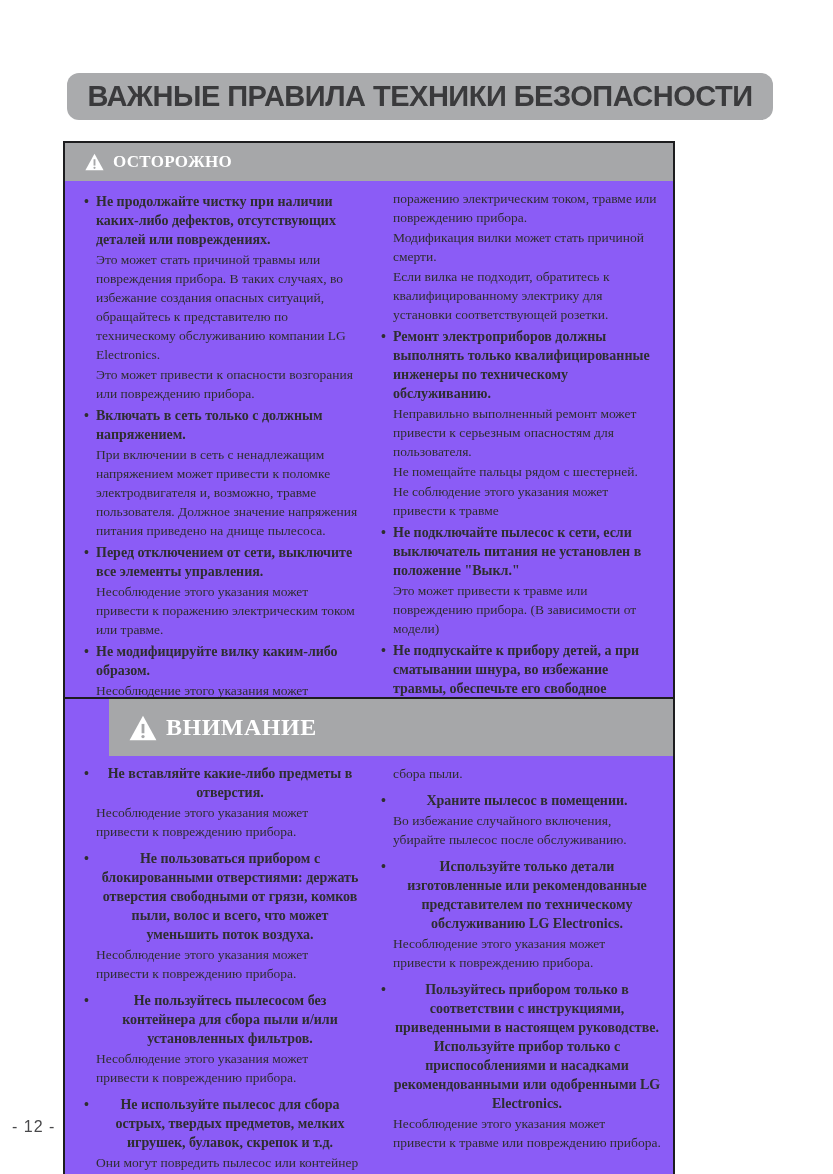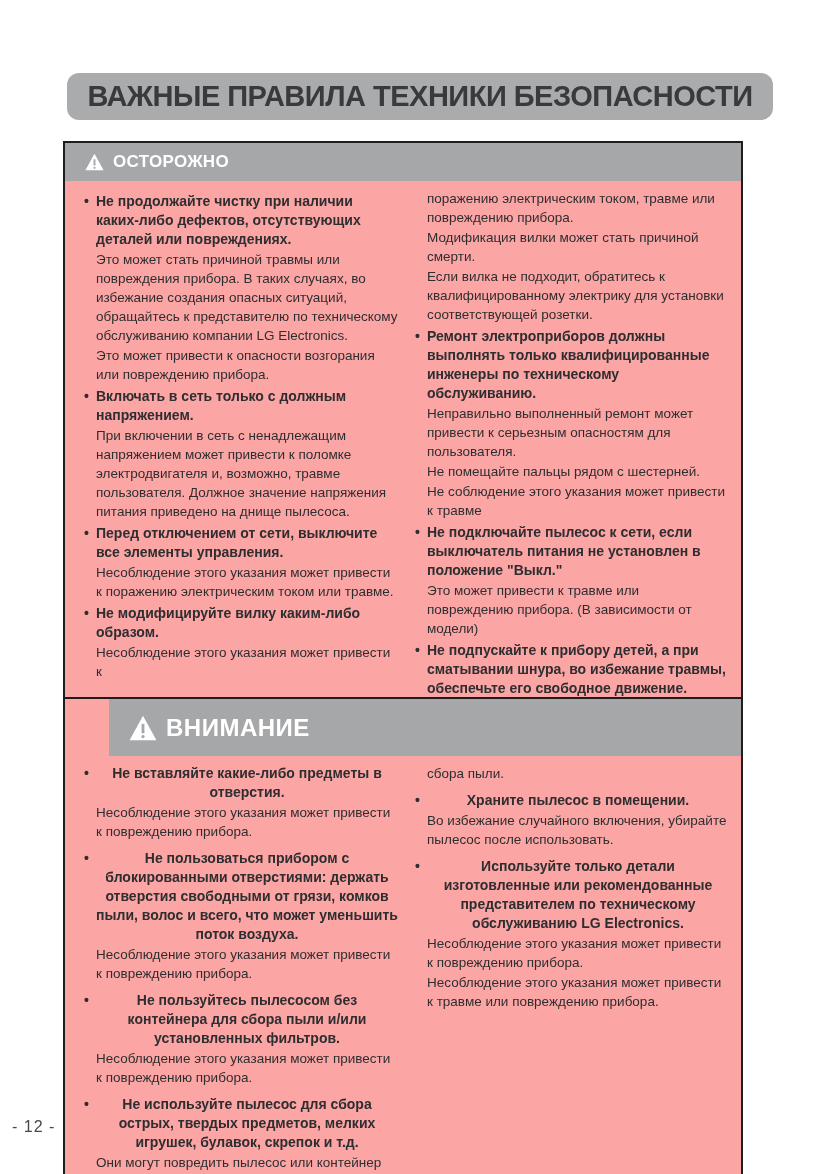--- a/index.html
+++ b/index.html
@@ -25,24 +25,25 @@
     font-size: 29px;
     letter-spacing: -0.5px;
     color: #3a3a3c;
     white-space: nowrap;
   }
 
   
   .safety-box {
     position: absolute;
     left: 63px;
-    width: 680px;
+    width: 612px;
     box-sizing: border-box;
     border: 2px solid #1d1d1f;
-    background: #fca5a5;
+    background: #8b5cf6;
+    font-family: Liberation Serif, serif;
   }
   .box-warning { top: 141px; min-height: 541px; }
   .box-caution { top: 697px; min-height: 399px; }
 
   .box-header {
     background: #a6a7a9;
     display: flex; align-items: center;
     padding-left: 20px;
     color: #ffffff;
     font-weight: bold;
@@ -154,21 +155,22 @@
         <div class="item bullet bold">Не пользоваться прибором с блокированными отверстиями: держать отверстия свободными от грязи, комков пыли, волос и всего, что может уменьшить поток воздуха.</div>
         <div class="item">Несоблюдение этого указания может привести к повреждению прибора.</div>
         <div class="item bullet bold">Не пользуйтесь пылесосом без контейнера для сбора пыли и/или установленных фильтров.</div>
         <div class="item">Несоблюдение этого указания может привести к повреждению прибора.</div>
         <div class="item bullet bold">Не используйте пылесос для сбора острых, твердых предметов, мелких игрушек, булавок, скрепок и т.д.</div>
         <div class="item">Они могут повредить пылесос или контейнер для</div>
       </div>
     <div class="col">
         <div class="item">сбора пыли.</div>
         <div class="item bullet bold">Храните пылесос в помещении.</div>
-        <div class="item">Во избежание случайного включения, убирайте пылесос после использовать.</div>
+        <div class="item">Во избежание случайного включения, убирайте пылесос после обслуживанию.</div>
         <div class="item bullet bold">Используйте только детали изготовленные или рекомендованные представителем по техническому обслуживанию LG Electronics.</div>
         <div class="item">Несоблюдение этого указания может привести к повреждению прибора.</div>
+        <div class="item bullet bold">Пользуйтесь прибором только в соответствии с инструкциями, приведенными в настоящем руководстве. Используйте прибор только с приспособлениями и насадками рекомендованными или одобренными LG Electronics.</div>
         <div class="item">Несоблюдение этого указания может привести к травме или повреждению прибора.</div>
       </div>
   </div>
 </div>
 
 <div class="page-number">- 12 -</div>
 
 </body></html>

